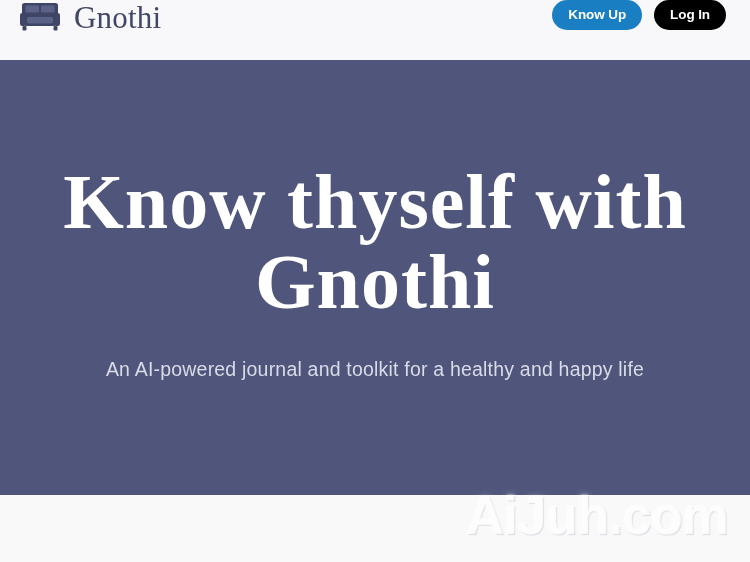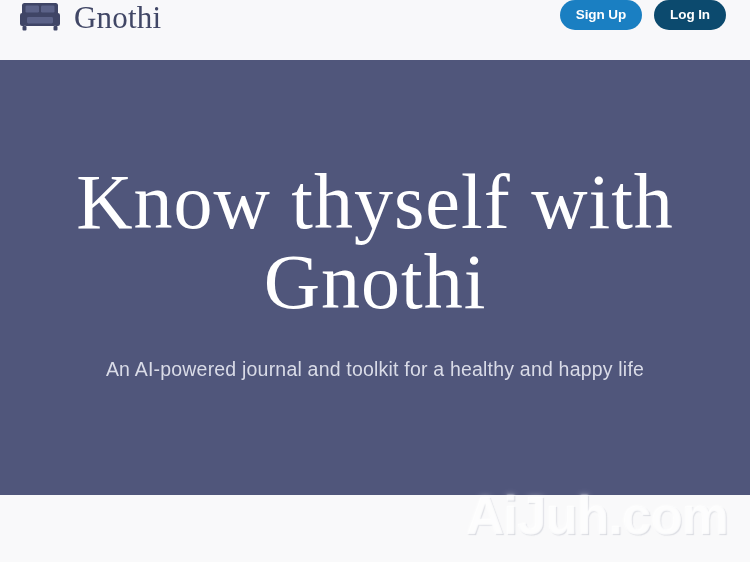--- a/index.html
+++ b/index.html
@@ -68,21 +68,21 @@
     letter-spacing: -0.1px;
     color: #ffffff;
     padding: 0 16px;
     height: 30px;
     line-height: 30px;
     cursor: pointer;
     white-space: nowrap;
   }
 
   #signup-button { background: #1a7fc2; }
-  #login-button  { background: #0c4a6e; }
+  #login-button  { background: #000000; }
 
   
   #hero {
     position: absolute;
     top: 60px; left: 0;
     width: 750px;
     height: 435px;
     background: #50567b;
     overflow: hidden;
   }
@@ -90,21 +90,21 @@
   #hero-inner {
     position: absolute;
     top: 0; left: 0;
     width: 750px;
     padding-top: 102px;
     text-align: center;
   }
 
   #hero-title {
     font-family: "Liberation Serif", serif;
-    font-weight: 400;
+    font-weight: 700;
     font-size: 78px;
     line-height: 80px;
     color: #ffffff;
     letter-spacing: 1px;
     padding: 0 40px;
   }
 
   #hero-subtitle {
     margin-top: 34px;
     font-family: "Liberation Sans", sans-serif;
@@ -163,21 +163,21 @@
       <rect x="6" y="15" width="32" height="11" rx="2.2" fill="#3f4566"></rect>
       <rect x="9" y="17" width="26" height="6.5" rx="1.4" fill="#5b6288"></rect>
 
       <rect x="4.5" y="26" width="4" height="4.5" rx="1" fill="#3f4566"></rect>
       <rect x="35.5" y="26" width="4" height="4.5" rx="1" fill="#3f4566"></rect>
     </svg>
     <span id="brand-name">Gnothi</span>
   </div>
 
   <div id="header-actions">
-    <button class="nav-btn" id="signup-button">Sign Up</button>
+    <button class="nav-btn" id="signup-button">Know Up</button>
     <button class="nav-btn" id="login-button">Log In</button>
   </div>
 
 </header>
 
 <section id="hero">
   <div id="hero-inner">
     <h1 id="hero-title">Know thyself with Gnothi</h1>
     <p id="hero-subtitle">An AI-powered journal and toolkit for a healthy and happy life</p>
   </div>

